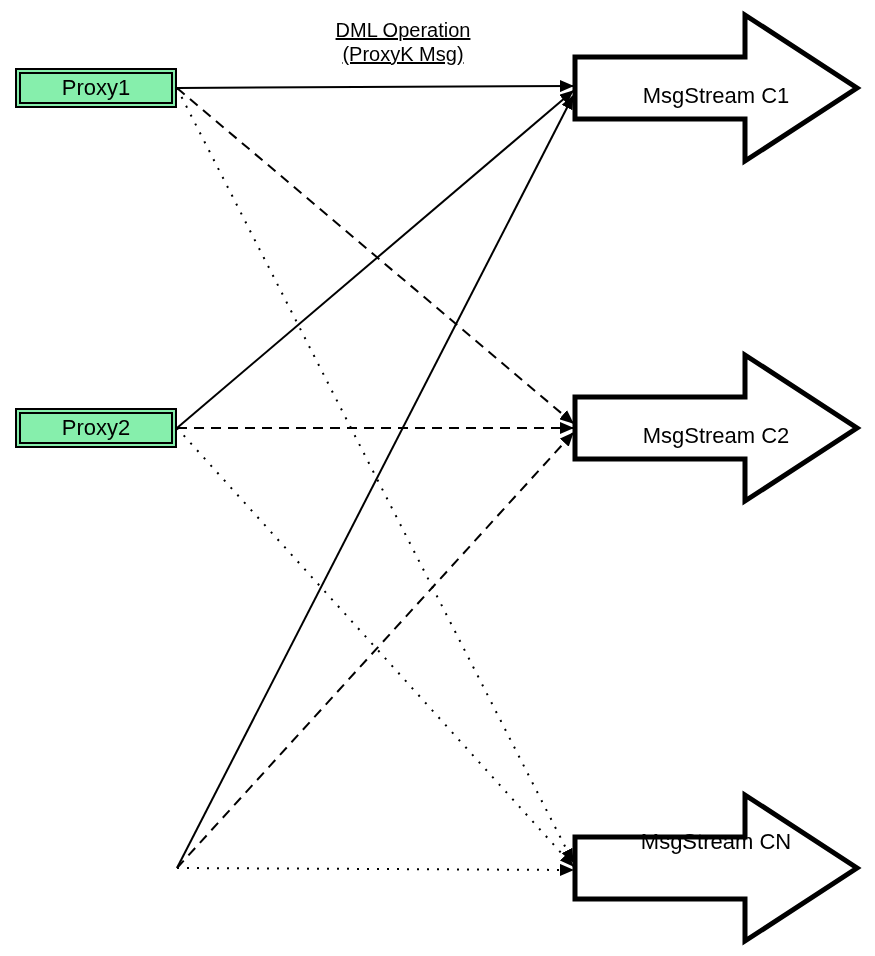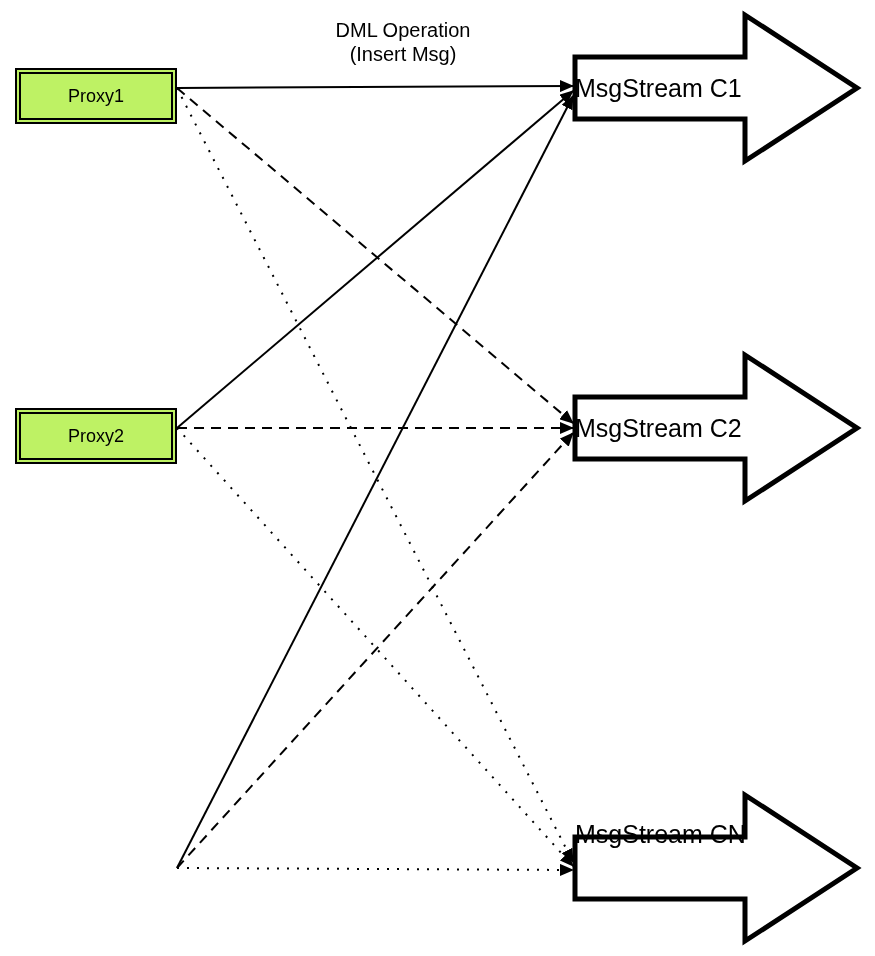--- a/index.html
+++ b/index.html
@@ -18,55 +18,58 @@
     width: 875px; height: 956px;
   }
   .edge { stroke: #000000; stroke-width: 2; fill: none; }
   .edge.dashed { stroke-dasharray: 10 7; }
   .edge.dotted { stroke-dasharray: 2 8; stroke-width: 2; }
   .block-arrow { fill: #ffffff; stroke: #000000; stroke-width: 5; stroke-linejoin: miter; }
   .proxy-box {
     position: absolute;
     left: 15px;
     width: 162px;
-    height: 56px;
+    height: 40px;
     box-sizing: border-box;
     border: 6px double #000000;
-    background: #bef264;
+    background: #86efac;
     display: flex;
     align-items: center;
     justify-content: center;
-    font-size: 18px;
+    font-size: 22px;
     line-height: 1;
     z-index: 2;
   }
   .proxy-box.p1 { top: 68px; }
   .proxy-box.p2 { top: 408px; }
   .proxy-box.pk { top: 848px; }
   .stream-label {
     position: absolute;
     left: 575px;
     width: 282px;
-    font-size: 25px;
+    text-align: center;
+    font-size: 22px;
     line-height: 26px;
     z-index: 2;
     pointer-events: none;
+    margin-top: 8px;
   }
   .stream-label.s1 { top: 75px; }
   .stream-label.s2 { top: 415px; }
   .stream-label.sn { top: 821px; }
   .dml-label {
     position: absolute;
     left: 283px;
     top: 18px;
     width: 240px;
     text-align: center;
     font-size: 20px;
     line-height: 24px;
     z-index: 2;
+    text-decoration: underline;
   }
 </style>
 </head>
 <body>
 
 <div class="canvas">
 
   <svg class="wiring" viewBox="0 0 875 956" xmlns="http://www.w3.org/2000/svg">
     <defs>
       <marker id="ah" markerUnits="userSpaceOnUse" markerWidth="15" markerHeight="12" refX="13" refY="6" orient="auto">
@@ -86,21 +89,21 @@
     <line class="edge dotted" x1="177" y1="428" x2="573" y2="866" marker-end="url(#ah)"></line>
     <line class="edge dotted" x1="177" y1="868" x2="573" y2="870" marker-end="url(#ah)"></line>
 
     <polygon class="block-arrow" points="575,57 745,57 745,15 857,88 745,161 745,119 575,119"></polygon>
     <polygon class="block-arrow" points="575,397 745,397 745,355 857,428 745,501 745,459 575,459"></polygon>
     <polygon class="block-arrow" points="575,837 745,837 745,795 857,868 745,941 745,899 575,899"></polygon>
   </svg>
 
   <div class="dml-label">
     <div>DML Operation</div>
-    <div>(Insert Msg)</div>
+    <div>(ProxyK Msg)</div>
   </div>
 
   <div class="proxy-box p1">
     <span>Proxy1</span>
   </div>
   <div class="proxy-box p2">
     <span>Proxy2</span>
   </div>
 
   <div class="stream-label s1">MsgStream C1</div>

